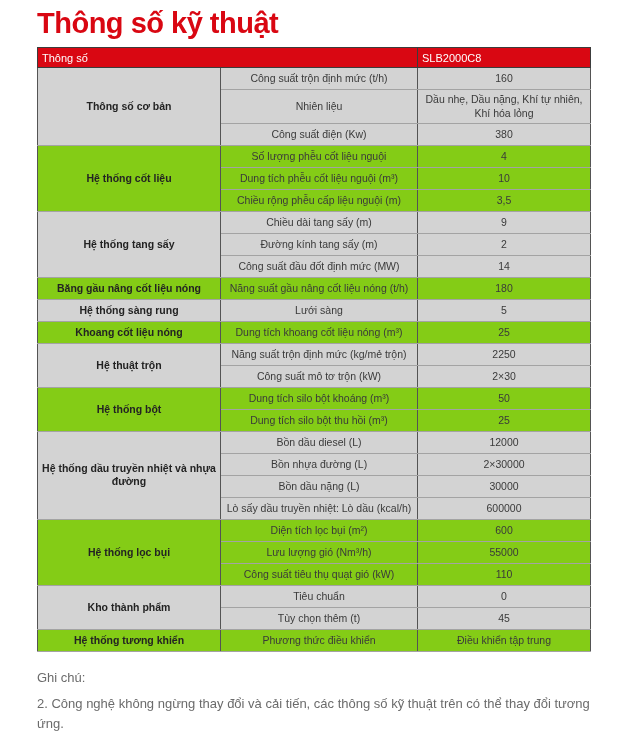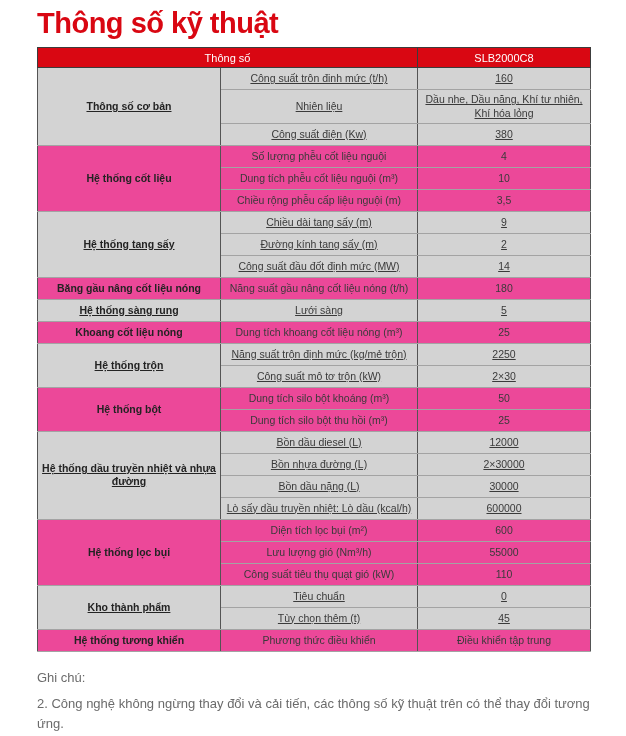--- a/index.html
+++ b/index.html
@@ -19,31 +19,31 @@
   }
   table.spec{
     border-collapse:collapse;table-layout:fixed;
     width:553px;font-size:10.5px;color:#3a3a3a;
     border:1px solid #3c3c3c;
   }
   col.c1{width:183px;} col.c2{width:197px;} col.c3{width:173px;}
   th{
     background:var(--accent);color:#ffffff;font-weight:normal;
     font-size:11px;padding:3px 4px;height:13px;
-    border:1px solid #3c3c3c;text-align:center;
+    border:1px solid #3c3c3c;text-align:left;
   }
   td{
     border-top:1px solid #a3a3a3;border-bottom:1px solid #a3a3a3;
     border-left:1px solid #545454;border-right:1px solid #545454;
     text-align:center;vertical-align:middle;
     padding:3px 4px;height:15px;line-height:1.25;
   }
   tr.group-start td{border-top:1px solid #6b6b6b;}
-  .band-gray td{background:var(--band);text-decoration:underline;}
-  .band-white td{background:#ec4899;}
+  .band-gray td{background:var(--band);}
+  .band-white td{background:#84cc16;}
   td.group-cell{font-weight:bold;color:#232323;}
   .notes{
     width:556px;margin-top:16px;
     font-size:13px;color:#6b6b6b;line-height:1.5;
   }
   .notes .notes-heading{margin:0 0 7px 0;}
   .notes p{margin:0 0 6px 0;}
 </style>
 </head>
 <body>
@@ -112,21 +112,21 @@
           <td rowspan="1" class="group-cell">Hệ thống sàng rung</td>
           <td class="param-cell">Lưới sàng</td>
           <td class="value-cell">5</td>
         </tr>
         <tr class="band-white group-start">
           <td rowspan="1" class="group-cell">Khoang cốt liệu nóng</td>
           <td class="param-cell">Dung tích khoang cốt liệu nóng (m³)</td>
           <td class="value-cell">25</td>
         </tr>
         <tr class="band-gray group-start">
-          <td rowspan="2" class="group-cell">Hệ thống trộn</td>
+          <td rowspan="2" class="group-cell">Hệ thuật trộn</td>
           <td class="param-cell">Năng suất trộn định mức (kg/mẻ trộn)</td>
           <td class="value-cell">2250</td>
         </tr>
         <tr class="band-gray">
           <td class="param-cell">Công suất mô tơ trộn (kW)</td>
           <td class="value-cell">2×30</td>
         </tr>
         <tr class="band-white group-start">
           <td rowspan="2" class="group-cell">Hệ thống bột</td>
           <td class="param-cell">Dung tích silo bột khoáng (m³)</td>

